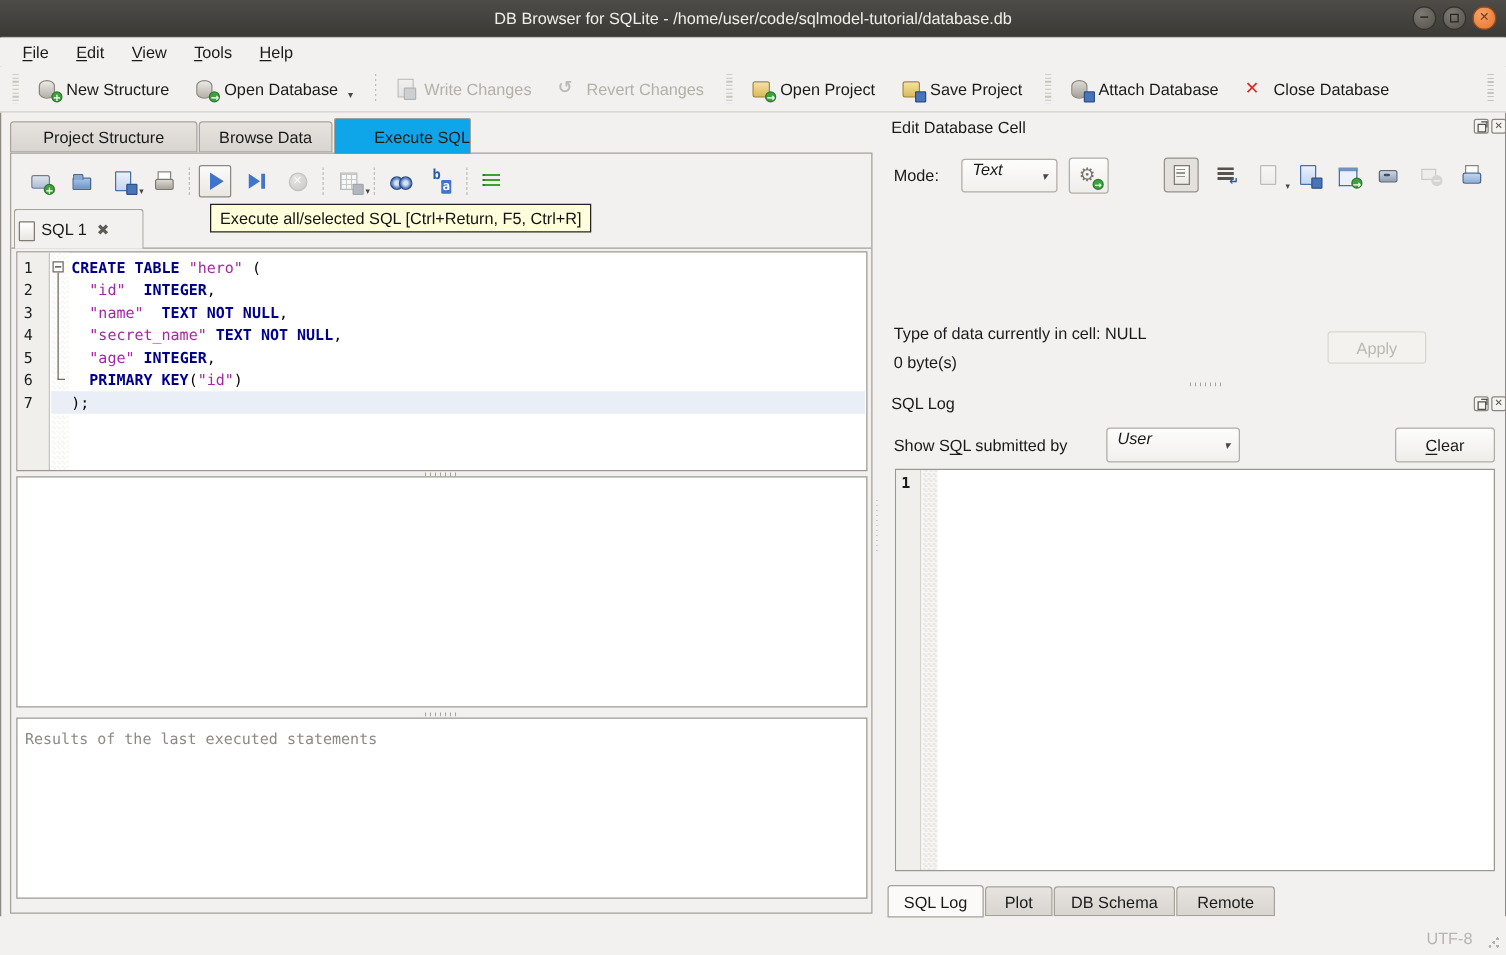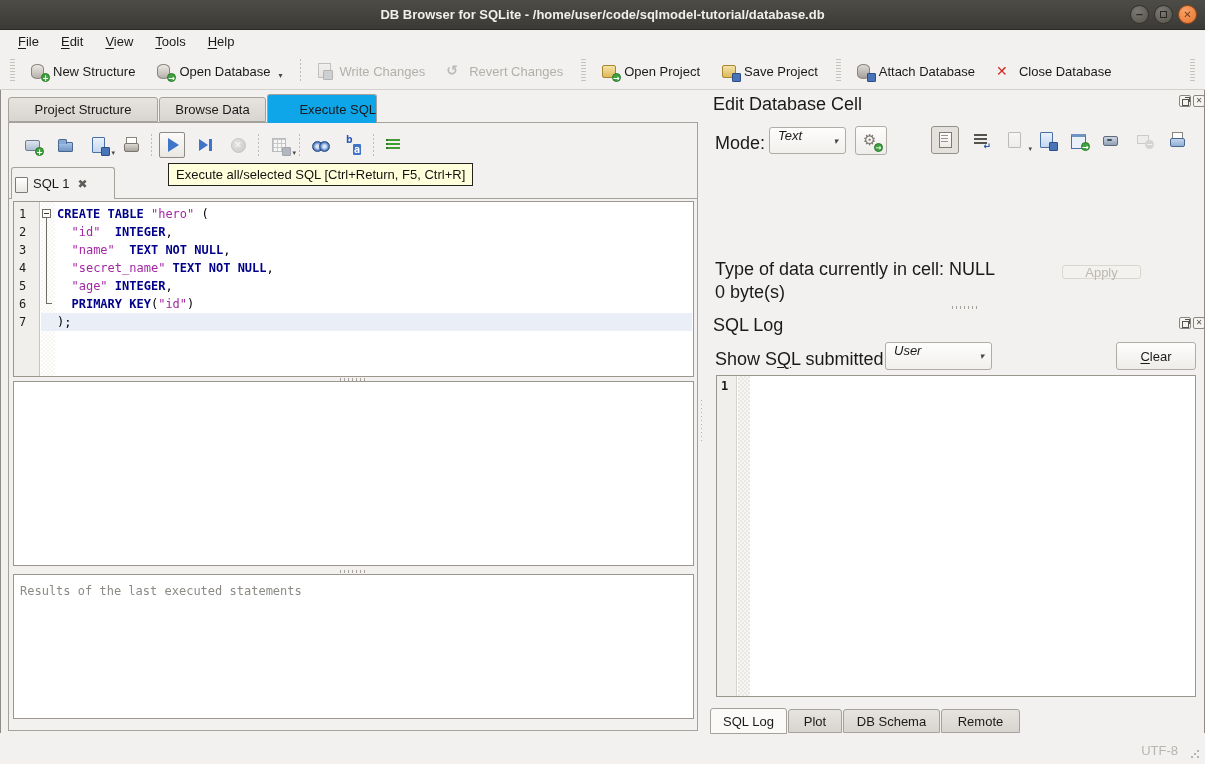--- a/index.html
+++ b/index.html
@@ -5,21 +5,21 @@
   * { margin:0; padding:0; box-sizing:border-box; }
   html,body { width:1205px; height:764px; overflow:hidden; }
   #app { position:relative; width:1205px; height:764px; background:#f2f1ef;
          font-family:"Liberation Sans", sans-serif; color:#1a1a1a;
          outline:1px solid #8e8b86; outline-offset:-1px; }
 
   
   .titlebar { position:absolute; left:0; top:0; width:100%; height:30px;
     background:linear-gradient(#4d4c47,#3b3a36); border-bottom:1px solid #2a2925;
     display:flex; align-items:center; justify-content:center; }
-  .titlebar .title { color:#f1efea; font-size:13px; font-weight:bold; }
+  .titlebar .title { color:#f1efea; font-size:13px; font-weight:normal; }
   .winbtns { position:absolute; right:8px; top:5px; display:flex; gap:5px; }
   .wbtn { width:19px; height:19px; border-radius:50%; position:relative;
     background:radial-gradient(circle at 35% 30%, #7b7972, #545249);
     border:1px solid #33322d; }
   .wbtn span { position:absolute; left:0; top:0; width:100%; height:100%;
     display:flex; align-items:center; justify-content:center;
     font:bold 10px/17px "DejaVu Sans", sans-serif; color:#26251f; }
   .wbtn.close { background:radial-gradient(circle at 35% 30%, #f5a269, #e8742d);
     border-color:#a04b15; }
   .wbtn.close span { color:#7a3a10; }
@@ -184,21 +184,21 @@
   .split-dots { position:absolute; left:50%; transform:translateX(-50%); width:26px; height:3px;
     background:repeating-linear-gradient(90deg,#a5a19b 0 1px, transparent 1px 4px); }
   .results-text { font:12px/16px "DejaVu Sans Mono", monospace; color:#8d8a85; padding:8px 0 0 6px; }
 
   
   .tooltip { position:absolute; left:168px; top:163px; height:23px; z-index:50;
     background:#ffffdc; border:1px solid #23221e; font-size:13px; line-height:21px;
     padding:0 7px; white-space:nowrap; color:#141310; }
 
   
-  .dock-title { position:absolute; font-size:18px; color:#1a1a1a; }
+  .dock-title { position:absolute; font-size:13px; color:#1a1a1a; }
   .dockbtn { position:absolute; width:12px; height:12px; border:1px solid #8a8680;
     background:#f5f4f1; border-radius:2px; }
   .dockbtn.float::before { content:""; position:absolute; left:2px; top:3px; width:5px; height:5px;
     border:1px solid #55534e; }
   .dockbtn.float::after { content:""; position:absolute; left:5px; top:1px; width:4px; height:4px;
     border-top:1px solid #55534e; border-right:1px solid #55534e; }
   .dockbtn.closed::before { content:"\2715"; position:absolute; left:0; top:0; width:10px;
     text-align:center; font:bold 8px/10px "DejaVu Sans", sans-serif; color:#55534e; }
 
   .combo { position:absolute; height:27px; background:linear-gradient(#fdfdfc,#f2f0ed);
@@ -475,21 +475,21 @@
         <span class="icn ic-null dis"></span>
       </div>
       <div class="cellbtn" style="left: 1163px;">
         <span class="icn ic-print blue"></span>
       </div>
     </div>
 
 
   <div class="dock-title" style="left:715px; top:259px">Type of data currently in cell: NULL</div>
   <div class="dock-title" style="left:715px; top:282px">0 byte(s)</div>
-  <div class="pushbtn disabled" style="left:1062px; top:265px; width:79px; height:14px">
+  <div class="pushbtn disabled" style="left:1062px; top:265px; width:79px; height:26px">
     <span>Apply</span>
   </div>
 
   <div class="split-dots" style="left:952px; top:306px; transform:none"></div>
   <div class="vsplit"></div>
 
   <div class="dock-title" style="left:713px; top:315px">SQL Log</div>
   <div class="dockbtn float" style="left:1179px; top:317px"></div>
   <div class="dockbtn closed" style="left:1193px; top:317px"></div>
 

